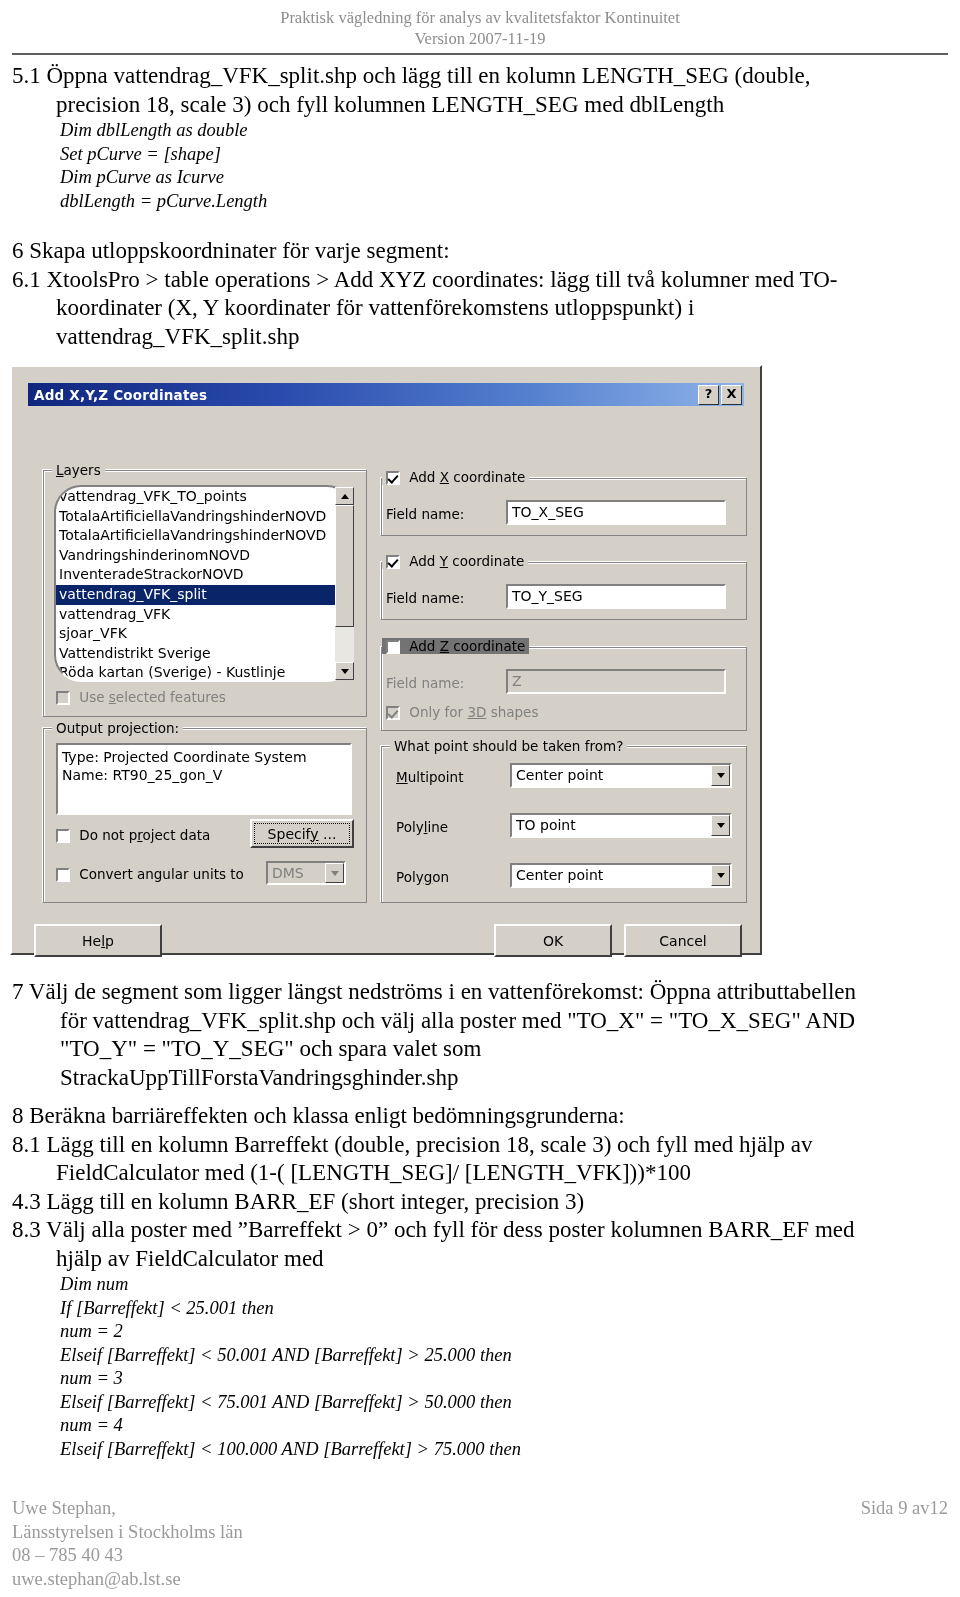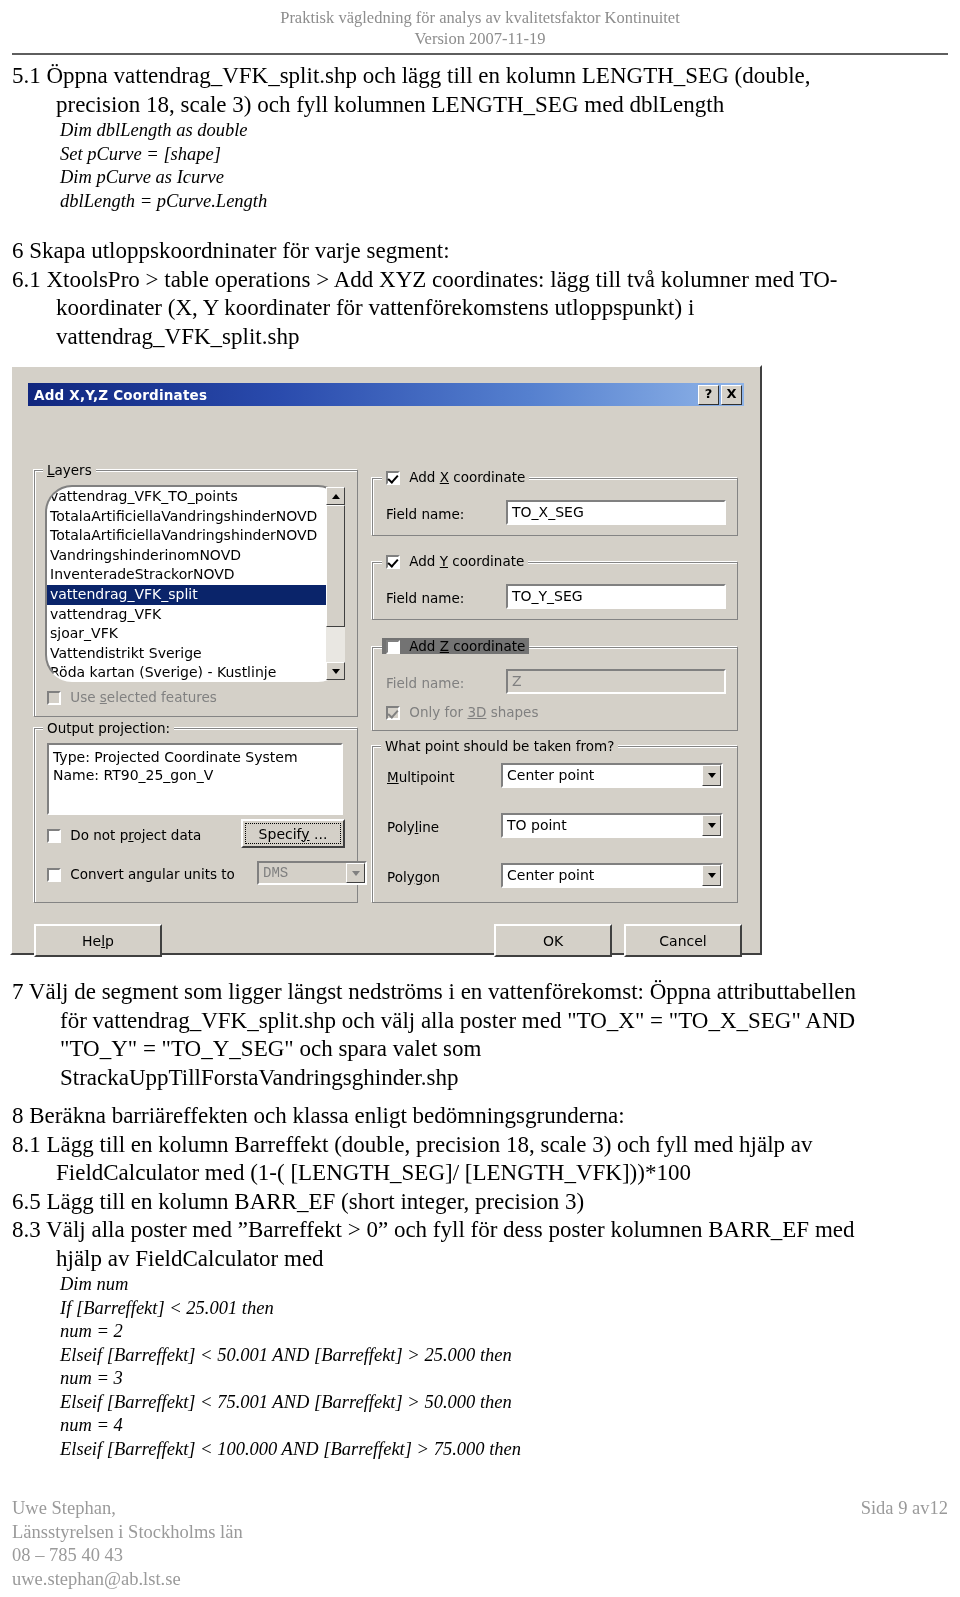--- a/index.html
+++ b/index.html
@@ -116,20 +116,21 @@
     position: relative;
     height: calc(100% - 25px);
   }
 
   
   .group {
     position: absolute;
     border: 1px solid #848484;
     box-shadow: 1px 1px 0 #ffffff inset, -1px -1px 0 #ffffff;
     box-sizing: border-box;
+    margin-left: 9px;
   }
   .group > .glabel {
     position: absolute;
     top: -9px;
     left: 8px;
     background: #d4d0c8;
     padding: 0 4px;
     font-size: 13.5px;
     white-space: nowrap;
   }
@@ -387,21 +388,21 @@
 
       <div class="btn focus" style="left:206px; top:90px; width:104px; height:29px;">
         <span>Specif<span class="u">y</span> ...</span>
       </div>
 
       <div style="position:absolute; left:12px; top:137px;">
         <span class="cb"></span>
         <span class="cblabel">Convert angular units to</span>
       </div>
 
-      <div class="combo dis" style="left:222px; top:132px; width:110px; height:24px;font-family:Liberation Mono, monospace;">
+      <div class="combo dis" style="left:222px; top:132px; width:80px; height:24px;">
         <span>DMS</span>
         <div class="cbtn">
             <div class="arrow-dn" style="border-top-color:#808080;"></div>
           </div>
       </div>
     </div>
 
     <div class="group" style="left:360px; top:56px; width:366px; height:58px;"></div>
     <div style="position:absolute; left:370px; top:47px; background:#d4d0c8; padding:0 4px;">
       <span class="cb on"></span>
@@ -470,21 +471,21 @@
   <p class="step hang2">7     Välj de segment som ligger längst nedströms i en vattenförekomst: Öppna attributtabellen</p>
   <p class="step" style="padding-left:48px">för vattendrag_VFK_split.shp och välj alla poster med "TO_X" = "TO_X_SEG" AND</p>
   <p class="step" style="padding-left:48px">"TO_Y" = "TO_Y_SEG"  och spara valet som</p>
   <p class="step" style="padding-left:48px">StrackaUppTillForstaVandringsghinder.shp</p>
 
   <div class="gap-sm"></div>
 
   <p class="step">8    Beräkna barriäreffekten och klassa enligt bedömningsgrunderna:</p>
   <p class="step hang">8.1 Lägg till en kolumn Barreffekt  (double, precision 18, scale 3) och fyll med hjälp av</p>
   <p class="step" style="padding-left:44px">FieldCalculator med (1-( [LENGTH_SEG]/ [LENGTH_VFK]))*100</p>
-  <p class="step">6.5 Lägg till en kolumn BARR_EF (short integer, precision 3)</p>
+  <p class="step">4.3 Lägg till en kolumn BARR_EF (short integer, precision 3)</p>
   <p class="step hang">8.3 Välj alla poster med ”Barreffekt &gt; 0” och fyll för dess poster kolumnen BARR_EF med</p>
   <p class="step" style="padding-left:44px">hjälp av FieldCalculator med</p>
 
   <p class="code">Dim num</p>
   <p class="code">If [Barreffekt] &lt; 25.001 then</p>
   <p class="code">num = 2</p>
   <p class="code">Elseif [Barreffekt] &lt; 50.001 AND [Barreffekt] &gt; 25.000 then</p>
   <p class="code">num = 3</p>
   <p class="code">Elseif [Barreffekt] &lt; 75.001 AND [Barreffekt] &gt; 50.000 then</p>
   <p class="code">num = 4</p>

